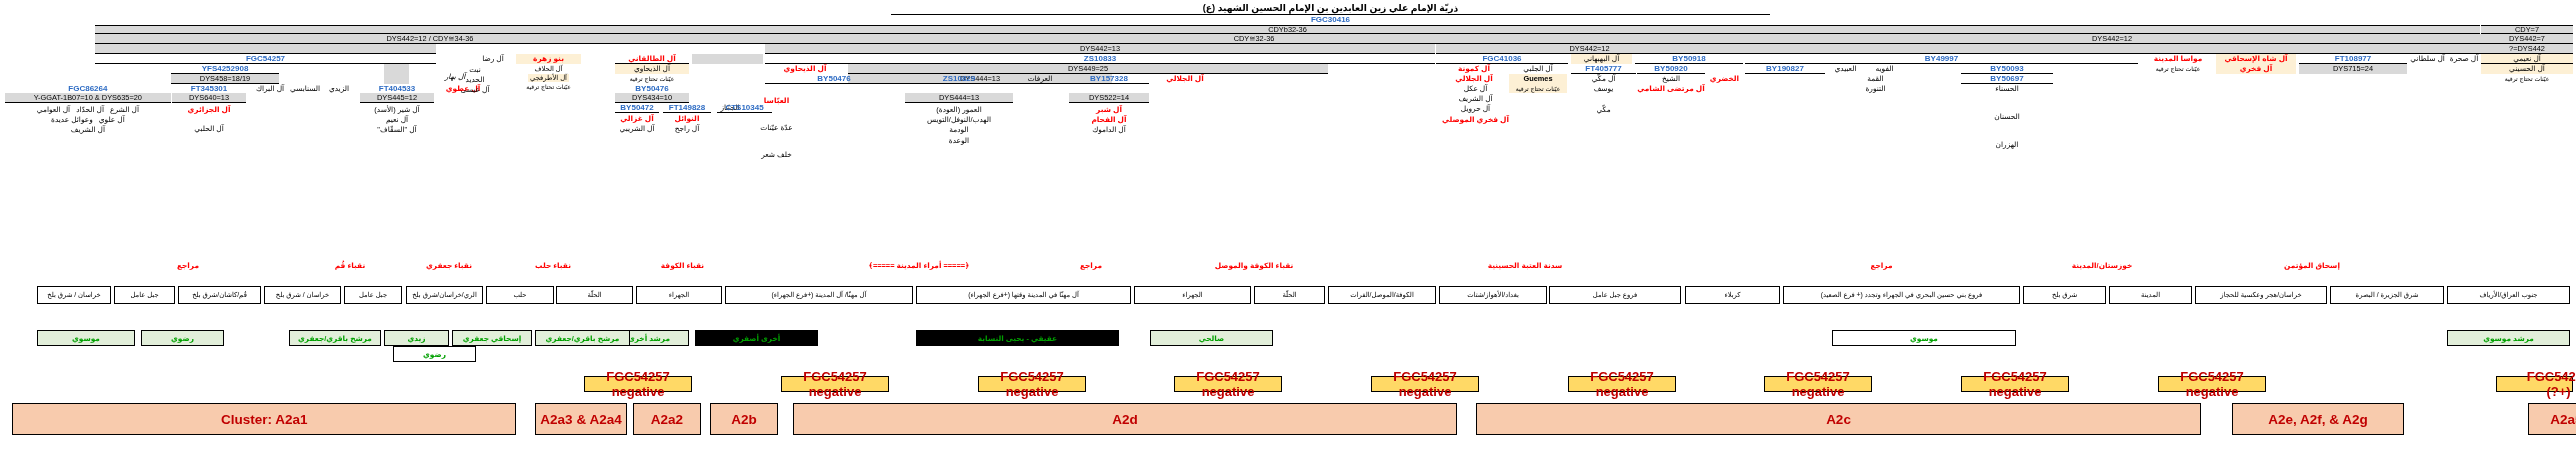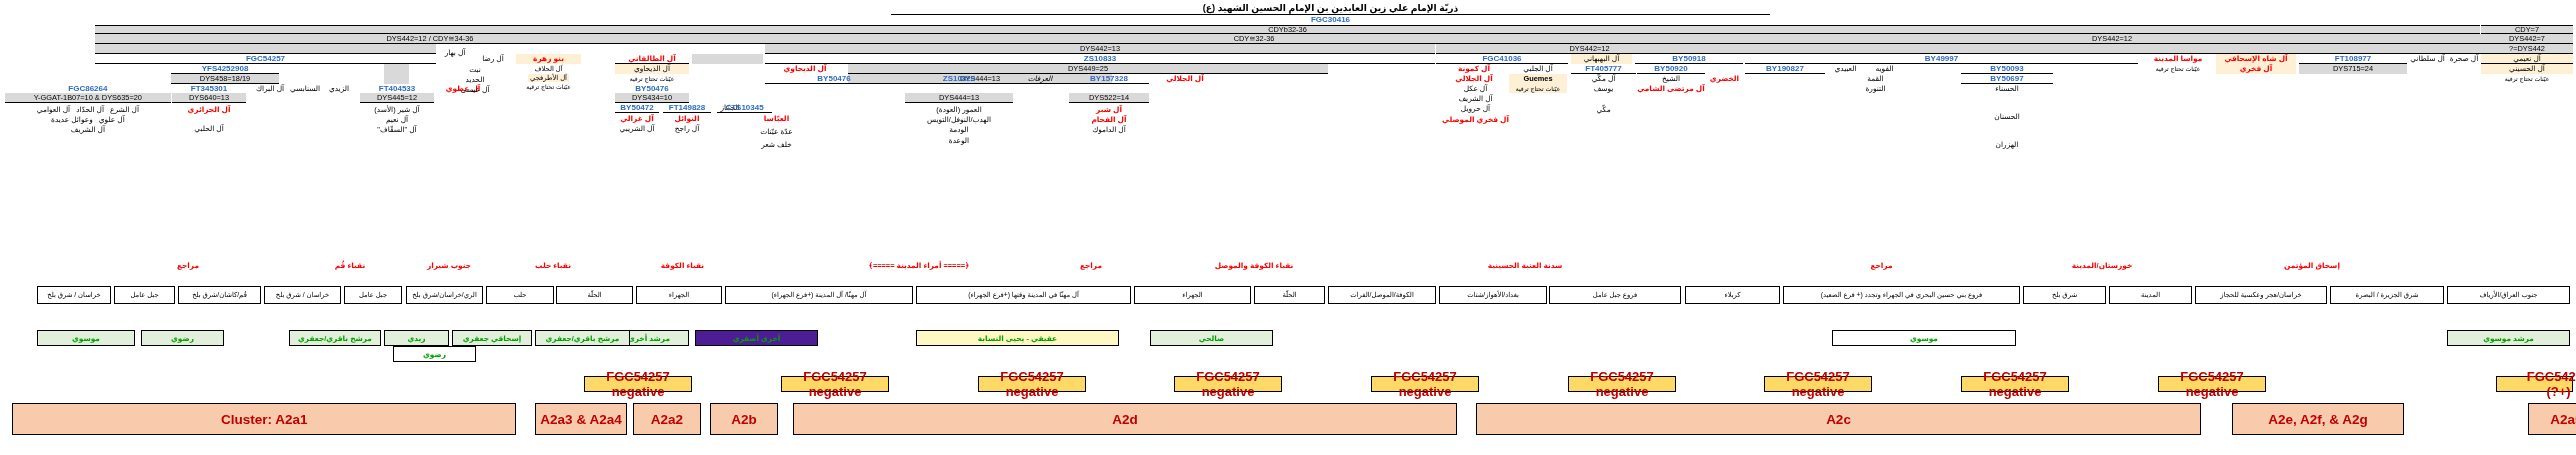--- a/index.html
+++ b/index.html
@@ -60,21 +60,21 @@
   <div class="abs ctr gray str bb" style="left:1743px; top:34px; width:738px; height:9.8px;">DYS442=12</div>
   <div class="abs ctr gray str bb" style="left:2481px; top:34px; width:92px; height:9.8px;">DYS442=7</div>
 
   <div class="abs ctr gray str bb" style="left:95px; top:44px; width:341px; height:9.8px;"></div>
   <div class="abs ctr gray str bb" style="left:765px; top:44px; width:670px; height:9.8px;">DYS442=13</div>
   <div class="abs ctr gray str bb" style="left:1436px; top:44px; width:307px; height:9.8px;">DYS442=12</div>
   <div class="abs ctr gray str bb" style="left:1743px; top:44px; width:738px; height:9.8px;"></div>
   <div class="abs ctr gray str bb" style="left:2481px; top:44px; width:92px; height:9.8px;">DYS442=?</div>
 
   <div class="abs ctr blue hap bb" style="left:95px; top:54px; width:341px; height:9.8px;">FGC54257</div>
-  <div class="abs ctr nm" style="left:438px; top:48px; width:34px; height:9.8px;">آل بهار</div>
+  <div class="abs ctr nm" style="left:438px; top:72px; width:34px; height:9.8px;font-style:italic;">آل بهار</div>
   <div class="abs ctr nm" style="left:476px; top:54px; width:34px; height:9.8px;">آل رضا</div>
   <div class="abs ctr cream red nm" style="left:516px; top:54px; width:65px; height:9.8px;">بنو زهرة</div>
   <div class="abs ctr red nm bb" style="left:615px; top:54px; width:74px; height:9.8px;">آل الطالقاني</div>
   <div class="abs ctr gray" style="left:692px; top:54px; width:71px; height:9.8px;"></div>
   <div class="abs ctr blue hap bb" style="left:765px; top:54px; width:670px; height:9.8px;">ZS10833</div>
   <div class="abs ctr blue hap bb" style="left:1436px; top:54px; width:132px; height:9.8px;">FGC41036</div>
   <div class="abs ctr cream nm" style="left:1571px; top:54px; width:61px; height:9.8px;">آل البهبهاني</div>
   <div class="abs ctr blue hap bb" style="left:1635px; top:54px; width:108px; height:9.8px;">BY50918</div>
   <div class="abs ctr blue hap bb" style="left:1745px; top:54px; width:393px; height:9.8px;">BY49997</div>
   <div class="abs ctr red nm" style="left:2141px; top:54px; width:74px; height:9.8px;">مواسا المدينة</div>
@@ -110,21 +110,21 @@
   <div class="abs ctr nm" style="left:251px; top:84px; width:38px; height:9.8px;">آل البراك</div>
   <div class="abs ctr nm" style="left:286px; top:84px; width:38px; height:9.8px;">السنابسي</div>
   <div class="abs ctr nm" style="left:322px; top:84px; width:34px; height:9.8px;">الزيدي</div>
   <div class="abs ctr blue hap bb" style="left:360px; top:84px; width:74px; height:9.8px;">FT404533</div>
   <div class="abs ctr red nm" style="left:437px; top:84px; width:52px; height:9.8px;">آل عطوي</div>
 
   <div class="abs ctr blue hap bb" style="left:615px; top:84px; width:74px; height:9.8px;">BY50476</div>
 
   <div class="abs ctr blue hap bb" style="left:765px; top:74px; width:138px; height:9.8px;">BY50476</div>
   <div class="abs ctr blue hap bb" style="left:905px; top:74px; width:108px; height:9.8px;">ZS10829</div>
-  <div class="abs ctr nm" style="left:1014px; top:74px; width:52px; height:9.8px;font-style:italic;">العرفات</div>
+  <div class="abs ctr nm" style="left:1014px; top:74px; width:52px; height:9.8px;">العرفات</div>
   <div class="abs ctr blue hap bb" style="left:1069px; top:74px; width:80px; height:9.8px;">BY157328</div>
   <div class="abs ctr red nm" style="left:1151px; top:74px; width:68px; height:9.8px;">آل الجلالي</div>
   <div class="abs ctr red nm" style="left:1440px; top:74px; width:68px; height:9.8px;">آل الجلالي</div>
   <div class="abs ctr cream bold nm" style="left:1509px; top:74px; width:58px; height:9.8px;">Guemes</div>
   <div class="abs ctr nm" style="left:1571px; top:74px; width:65px; height:9.8px;">آل مكّي</div>
   <div class="abs ctr nm" style="left:1637px; top:74px; width:68px; height:9.8px;">الشيخ</div>
   <div class="abs ctr red nm" style="left:1706px; top:74px; width:37px; height:9.8px;">الخضري</div>
   <div class="abs ctr blue hap bb" style="left:1961px; top:74px; width:92px; height:9.8px;">BY50697</div>
 
   <div class="abs ctr gray str bb" style="left:4.9px; top:93px; width:166px; height:9.8px;">Y-GGAT-1B07=10 &amp; DYS635=20</div>
@@ -183,21 +183,21 @@
   <div class="abs stack nm" style="left:615px; top:114px; width:44px; height:43px; gap:1.2px;">
     <span class="red">آل غزالي</span>
     <span>آل الشريبي</span>
   </div>
 
   <div class="abs stack nm" style="left:663px; top:114px; width:48px; height:43px; gap:1.2px;">
     <span class="red">النوائل</span>
     <span>آل راجح</span>
   </div>
 
-  <div class="abs stack nm" style="left:749px; top:114px; width:55px; height:43px; gap:4px;">
+  <div class="abs stack nm" style="left:749px; top:96px; width:55px; height:43px; gap:18px;">
     <span class="red">العبّاسا</span>
     <span>عدّة عيّنات</span>
     <span>خلف شعر</span>
   </div>
 
   <div class="abs stack nm" style="left:905px; top:105px; width:108px; height:49px; gap:1.2px;">
     <span>العمور (العودة)</span>
     <span>الهدب/النوفل/التويس</span>
     <span>الودمة</span>
     <span>الوعدة</span>
@@ -236,21 +236,21 @@
   <div class="abs ctr tiny" style="left:2481px; top:74px; width:92px; height:8.6px;">عيّنات تحتاج ترقية</div>
 
   <div id="red-headers">
       <div class="abs ctr lbl-red-hdr" style="left: 1771px; top: 261px; width: 221px; height: 9.8px;">مراجع</div>
       <div class="abs ctr lbl-red-hdr" style="left: 1365px; top: 261px; width: 320px; height: 9.8px;">سدنة العتبة الحسينية</div>
       <div class="abs ctr lbl-red-hdr" style="left: 1168px; top: 261px; width: 172px; height: 9.8px;">نقباء الكوفة والموصل</div>
       <div class="abs ctr lbl-red-hdr" style="left: 1045px; top: 261px; width: 92px; height: 9.8px;">مراجع</div>
       <div class="abs ctr lbl-red-hdr" style="left: 799px; top: 261px; width: 240px; height: 9.8px;">﴿===== أمراء المدينة =====﴾</div>
       <div class="abs ctr lbl-red-hdr" style="left: 627px; top: 261px; width: 111px; height: 9.8px;">نقباء الكوفة</div>
       <div class="abs ctr lbl-red-hdr" style="left: 504px; top: 261px; width: 98px; height: 9.8px;">نقباء حلب</div>
-      <div class="abs ctr lbl-red-hdr" style="left: 400px; top: 261px; width: 98px; height: 9.8px;">جنوب شيراز</div>
+      <div class="abs ctr lbl-red-hdr" style="left: 400px; top: 261px; width: 98px; height: 9.8px;">نقباء جعفري</div>
       <div class="abs ctr lbl-red-hdr" style="left: 301px; top: 261px; width: 98px; height: 9.8px;">نقباء قُم</div>
       <div class="abs ctr lbl-red-hdr" style="left: 111px; top: 261px; width: 154px; height: 9.8px;">مراجع</div>
       <div class="abs ctr lbl-red-hdr" style="left: 2010px; top: 261px; width: 184px; height: 9.8px;">خوزستان/المدينة</div>
       <div class="abs ctr lbl-red-hdr" style="left: 2226px; top: 261px; width: 172px; height: 9.8px;">إسحاق المؤتمن</div>
     </div>
 
   <div id="region-row">
       <div class="abs ctr nm-sm bx" style="left: 2447px; top: 286px; width: 123px; height: 18.4px; background: rgb(255, 255, 255); padding: 0px 1.2px;">جنوب العراق/الأرياف</div>
       <div class="abs ctr nm-sm bx" style="left: 2330px; top: 286px; width: 114px; height: 18.4px; background: rgb(255, 255, 255); padding: 0px 1.2px;">شرق الجزيرة / البصرة</div>
       <div class="abs ctr nm-sm bx" style="left: 2195px; top: 286px; width: 132px; height: 18.4px; background: rgb(255, 255, 255); padding: 0px 1.2px;">خراسان/هجر وعكسية للحجاز</div>
@@ -273,22 +273,22 @@
       <div class="abs ctr nm-sm bx" style="left: 264px; top: 286px; width: 77px; height: 18.4px; background: rgb(255, 255, 255); padding: 0px 1.2px;">خراسان / شرق بلخ</div>
       <div class="abs ctr nm-sm bx" style="left: 178px; top: 286px; width: 83px; height: 18.4px; background: rgb(255, 255, 255); padding: 0px 1.2px;">قُم/كاشان/شرق بلخ</div>
       <div class="abs ctr nm-sm bx" style="left: 114px; top: 286px; width: 61px; height: 18.4px; background: rgb(255, 255, 255); padding: 0px 1.2px;">جبل عامل</div>
       <div class="abs ctr nm-sm bx" style="left: 37px; top: 286px; width: 74px; height: 18.4px; background: rgb(255, 255, 255); padding: 0px 1.2px;">خراسان / شرق بلخ</div>
     </div>
 
   <div id="green-row">
       <div class="abs ctr nm green bx" style="left: 2447px; top: 330px; width: 123px; height: 16px; background: rgb(226, 239, 218);">مرشد موسوي</div>
       <div class="abs ctr nm green bx" style="left: 1832px; top: 330px; width: 184px; height: 16px; background: rgb(255, 255, 255);">موسوي</div>
       <div class="abs ctr nm green bx" style="left: 1150px; top: 330px; width: 123px; height: 16px; background: rgb(226, 239, 218);">صالحي</div>
-      <div class="abs ctr nm green bx" style="left: 916px; top: 330px; width: 203px; height: 16px; background: #fef9c3;">عقيقي - يحيى النسابة</div>
-      <div class="abs ctr nm green bx" style="left: 695px; top: 330px; width: 123px; height: 16px; background: #4c1d95;">أخرى أصفري</div>
+      <div class="abs ctr nm green bx" style="left: 916px; top: 330px; width: 203px; height: 16px; background: #000000;">عقيقي - يحيى النسابة</div>
+      <div class="abs ctr nm green bx" style="left: 695px; top: 330px; width: 123px; height: 16px; background: #000000;">أخرى أصفري</div>
       <div class="abs ctr nm green bx" style="left: 609px; top: 330px; width: 80px; height: 16px; background: rgb(226, 239, 218);">مرشد أخرى</div>
       <div class="abs ctr nm green bx" style="left: 535px; top: 330px; width: 95px; height: 16px; background: rgb(226, 239, 218);">مرشح باقري/جعفري</div>
       <div class="abs ctr nm green bx" style="left: 452px; top: 330px; width: 80px; height: 16px; background: rgb(226, 239, 218);">إسحاقي جعفري</div>
       <div class="abs ctr nm green bx" style="left: 384px; top: 330px; width: 65px; height: 16px; background: rgb(226, 239, 218);">زيدي</div>
       <div class="abs ctr nm green bx" style="left: 289px; top: 330px; width: 92px; height: 16px; background: rgb(226, 239, 218);">مرشح باقري/جعفري</div>
       <div class="abs ctr nm green bx" style="left: 141px; top: 330px; width: 83px; height: 16px; background: rgb(226, 239, 218);">رضوي</div>
       <div class="abs ctr nm green bx" style="left: 37px; top: 330px; width: 98px; height: 16px; background: rgb(226, 239, 218);">موسوي</div>
       <div class="abs ctr nm green bx" style="left: 393px; top: 346px; width: 83px; height: 16px; background: rgb(255, 255, 255);">رضوي</div>
     </div>
 

